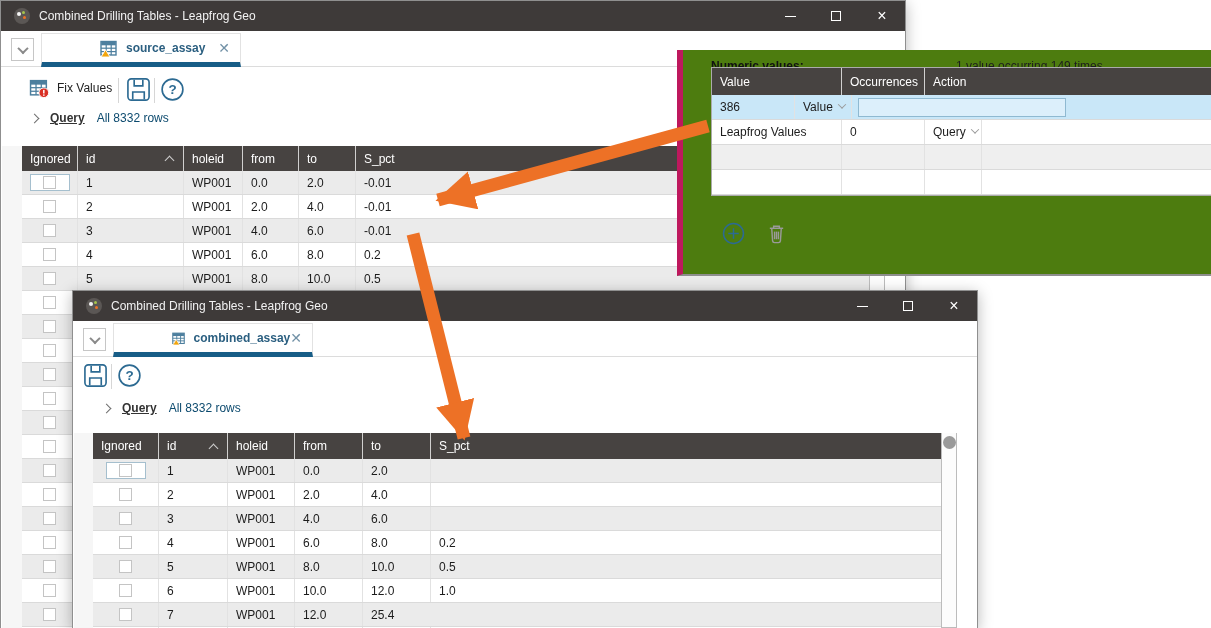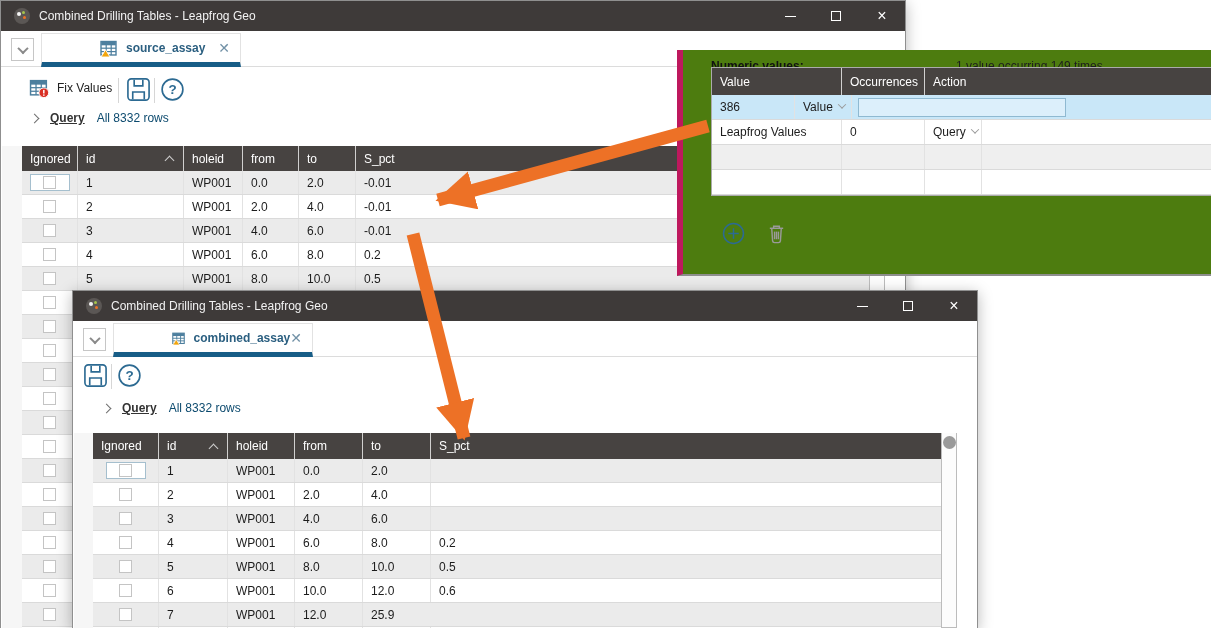--- a/index.html
+++ b/index.html
@@ -563,30 +563,30 @@
         <div class="dcell" style="width: 510px;">0.5</div>
       </div>
       <div class="drow">
         <div class="dcell cbcell" style="width: 66px;">
           <div class="cb"></div>
         </div>
         <div class="dcell" style="width: 69px;">6</div>
         <div class="dcell" style="width: 67px;">WP001</div>
         <div class="dcell" style="width: 68px;">10.0</div>
         <div class="dcell" style="width: 68px;">12.0</div>
-        <div class="dcell" style="width: 510px;">0.6</div>
+        <div class="dcell" style="width: 510px;">1.0</div>
       </div>
       <div class="drow odd">
         <div class="dcell cbcell" style="width: 66px;">
           <div class="cb"></div>
         </div>
         <div class="dcell" style="width: 69px;">7</div>
         <div class="dcell" style="width: 67px;">WP001</div>
         <div class="dcell" style="width: 68px;">12.0</div>
-        <div class="dcell" style="width: 68px;">25.9</div>
+        <div class="dcell" style="width: 68px;">25.4</div>
       </div>
       <div class="drow">
         <div class="dcell cbcell" style="width: 66px;"></div>
         <div class="dcell" style="width: 69px;"></div>
         <div class="dcell" style="width: 67px;"></div>
         <div class="dcell" style="width: 68px;"></div>
         <div class="dcell" style="width: 68px;"></div>
         <div class="dcell" style="width: 510px;"></div>
       </div>
     </div>

